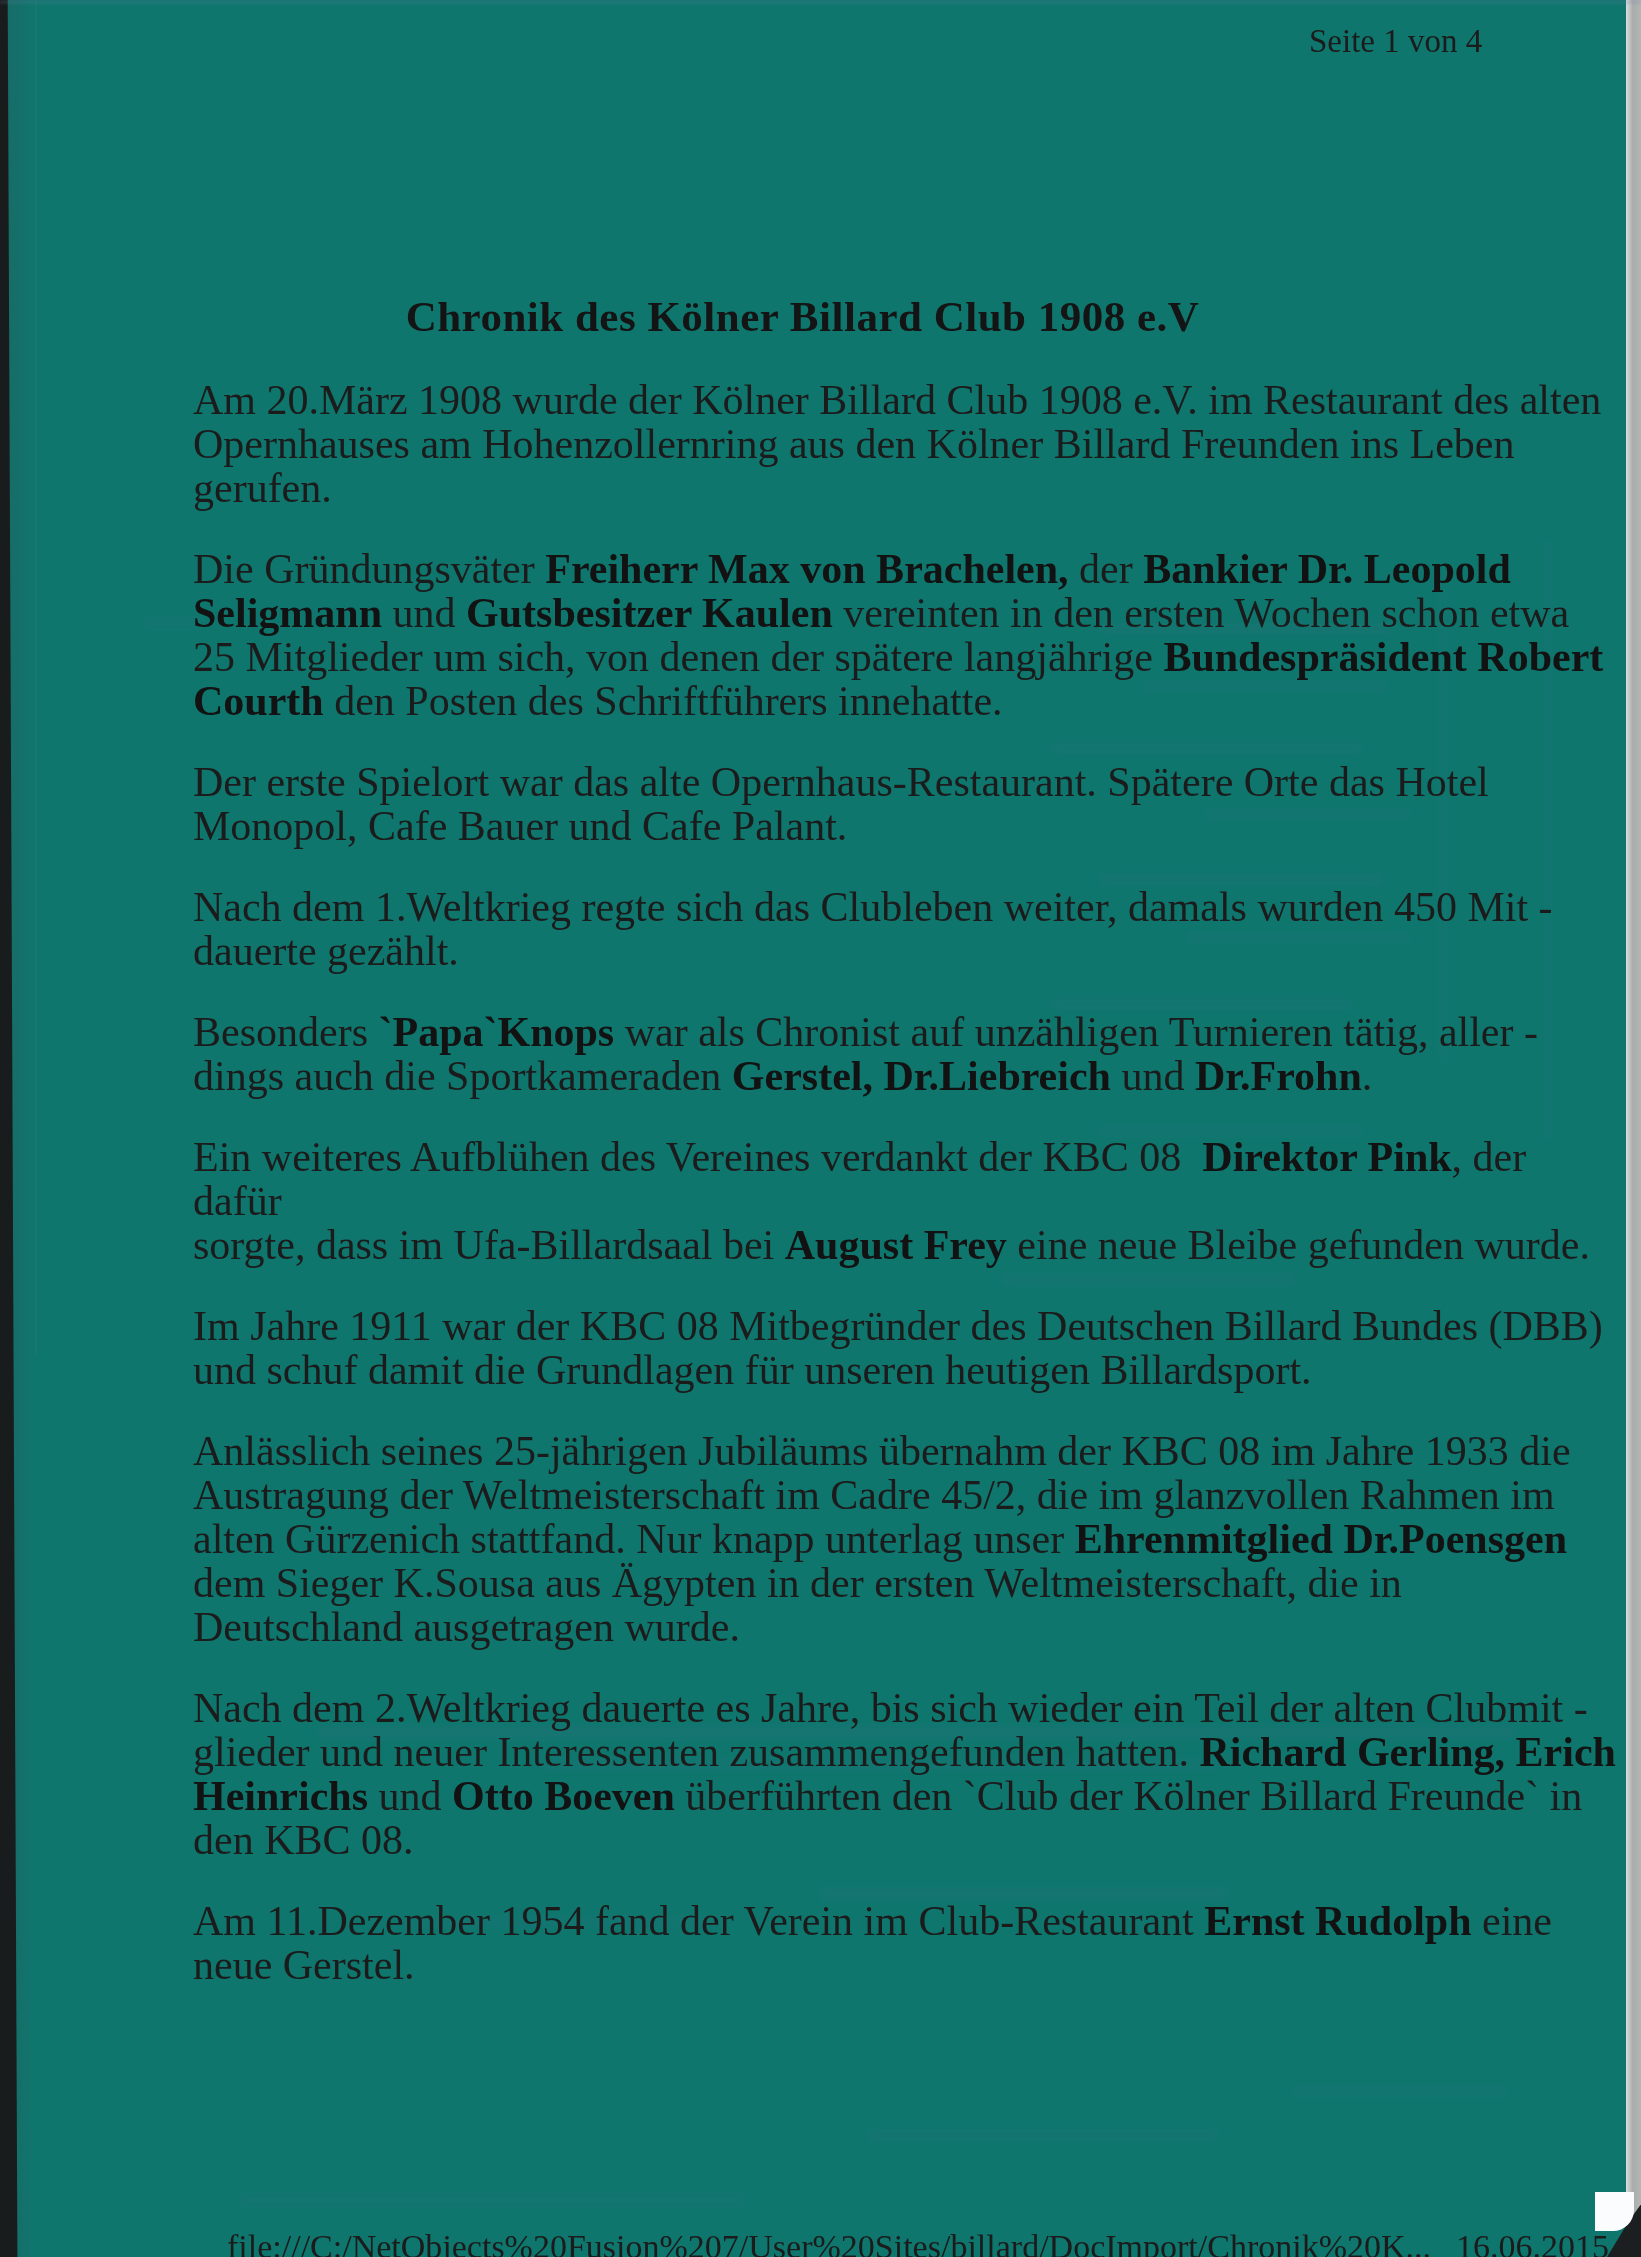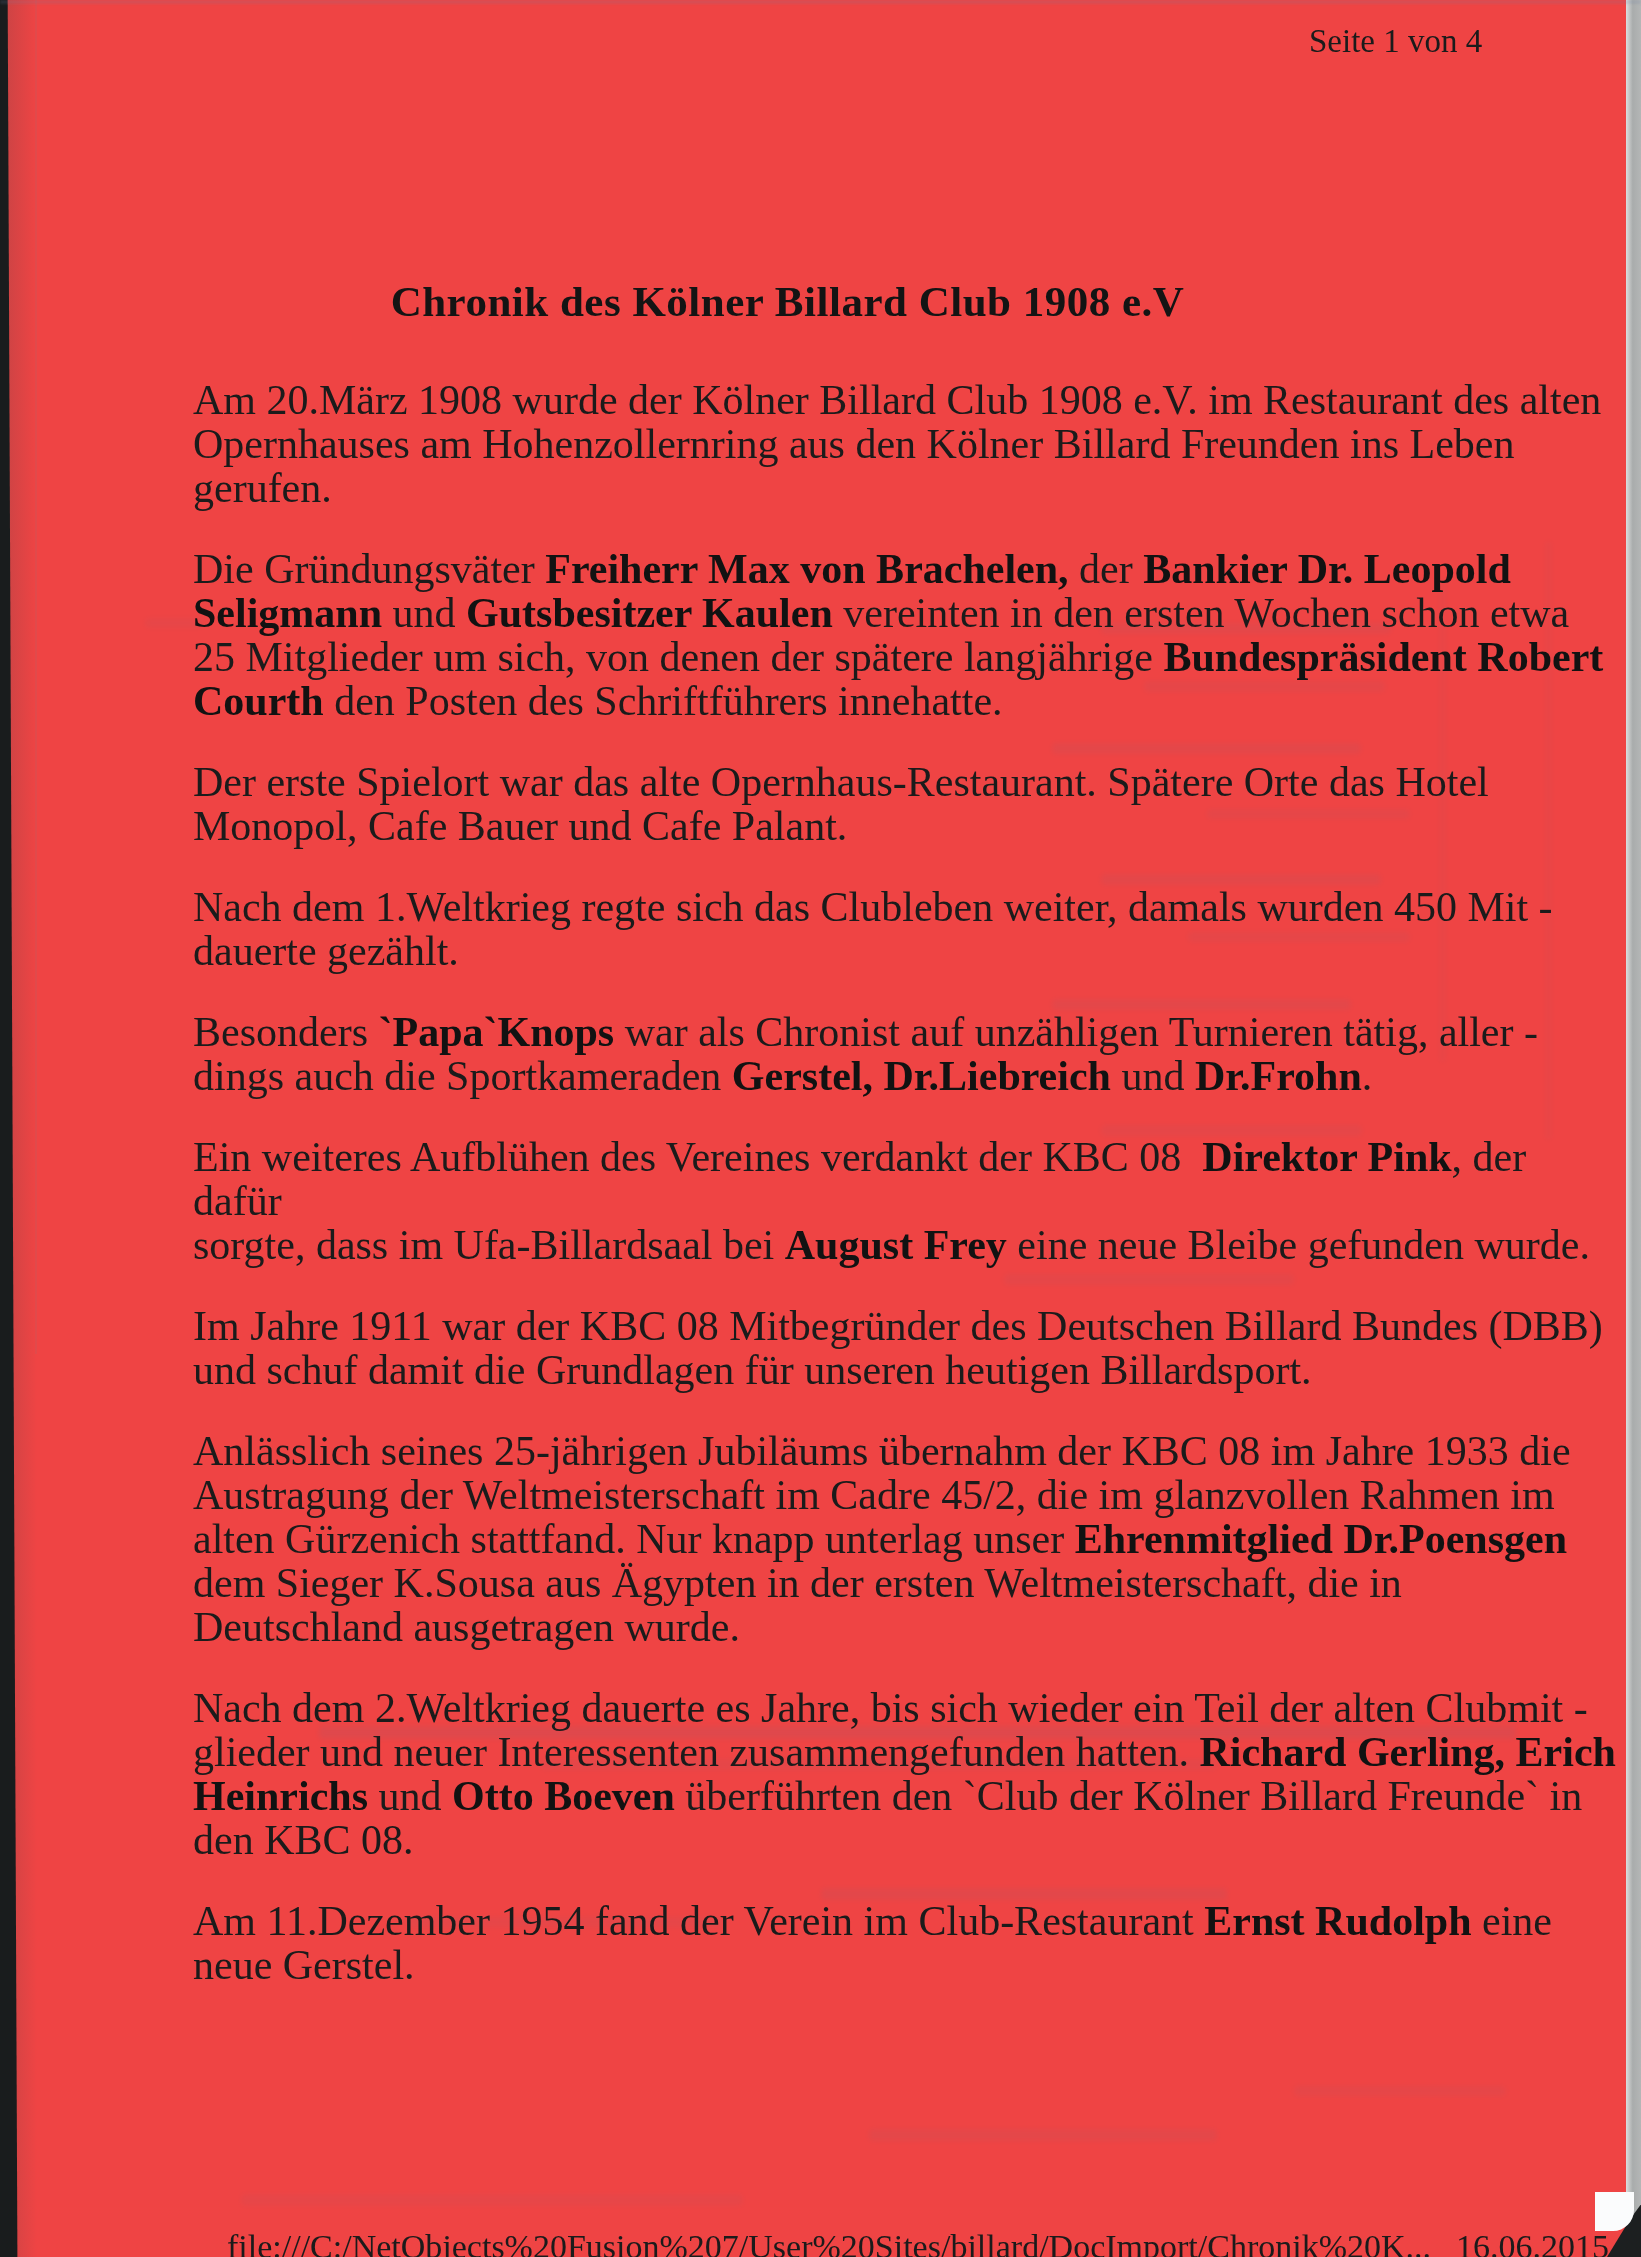--- a/index.html
+++ b/index.html
@@ -4,21 +4,21 @@
 <style>
   html, body {
     margin: 0;
     padding: 0;
     background: #e8e8e8;
   }
   #page {
     position: relative;
     width: 1641px;
     height: 2257px;
-    background: #ef4444;
+    background: #0f766e;
     overflow: hidden;
     font-family: "Liberation Serif", "DejaVu Serif", serif;
     color: #1b1b1b;
   }
 
   
   .edge-left-black {
     position: absolute; left: 0; top: 0;
     width: 19.3px; height: 100%;
     background: #191c1d;
@@ -145,21 +145,21 @@
     <div class="ghost" style="left:821px;  top:1888px; width:406px;  height:11.6px; opacity:.08"></div>
     <div class="ghost" style="left:406px;  top:1917px; width:319px;  height:9.7px; opacity:.06"></div>
     <div class="ghost" style="left:869px;  top:2129px; width:348px;  height:11.6px; opacity:.07"></div>
     <div class="ghost" style="left:241px;  top:2194px; width:502px;  height:11.6px; opacity:.05"></div>
     <div class="ghost" style="left:1294px; top:2086px; width:212px;  height:9.7px; opacity:.06"></div>
     <div class="ghost" style="left:145px;  top:618px;  width:58px;   height:9.7px; opacity:.05"></div>
   </div>
 
   <div class="page-header">Seite 1 von 4</div>
 
-  <h1 class="doc-title" style="margin:1px;">Chronik des Kölner Billard Club 1908 e.V</h1>
+  <h1 class="doc-title" style="margin:16px;">Chronik des Kölner Billard Club 1908 e.V</h1>
 
   <div class="doc-body">
       <div class="para">
         <div class="line"><span>Am 20.März 1908 wurde der Kölner Billard Club 1908 e.V. im Restaurant des alten</span></div>
         <div class="line"><span>Opernhauses am Hohenzollernring aus den Kölner Billard Freunden ins Leben</span></div>
         <div class="line"><span>gerufen.</span></div>
       </div>
       <div class="para">
         <div class="line"><span>Die Gründungsväter </span><span class="bold">Freiherr Max von Brachelen,</span><span> der </span><span class="bold">Bankier Dr. Leopold</span></div>
         <div class="line"><span class="bold">Seligmann</span><span> und </span><span class="bold">Gutsbesitzer Kaulen</span><span> vereinten in den ersten Wochen schon etwa</span></div>

